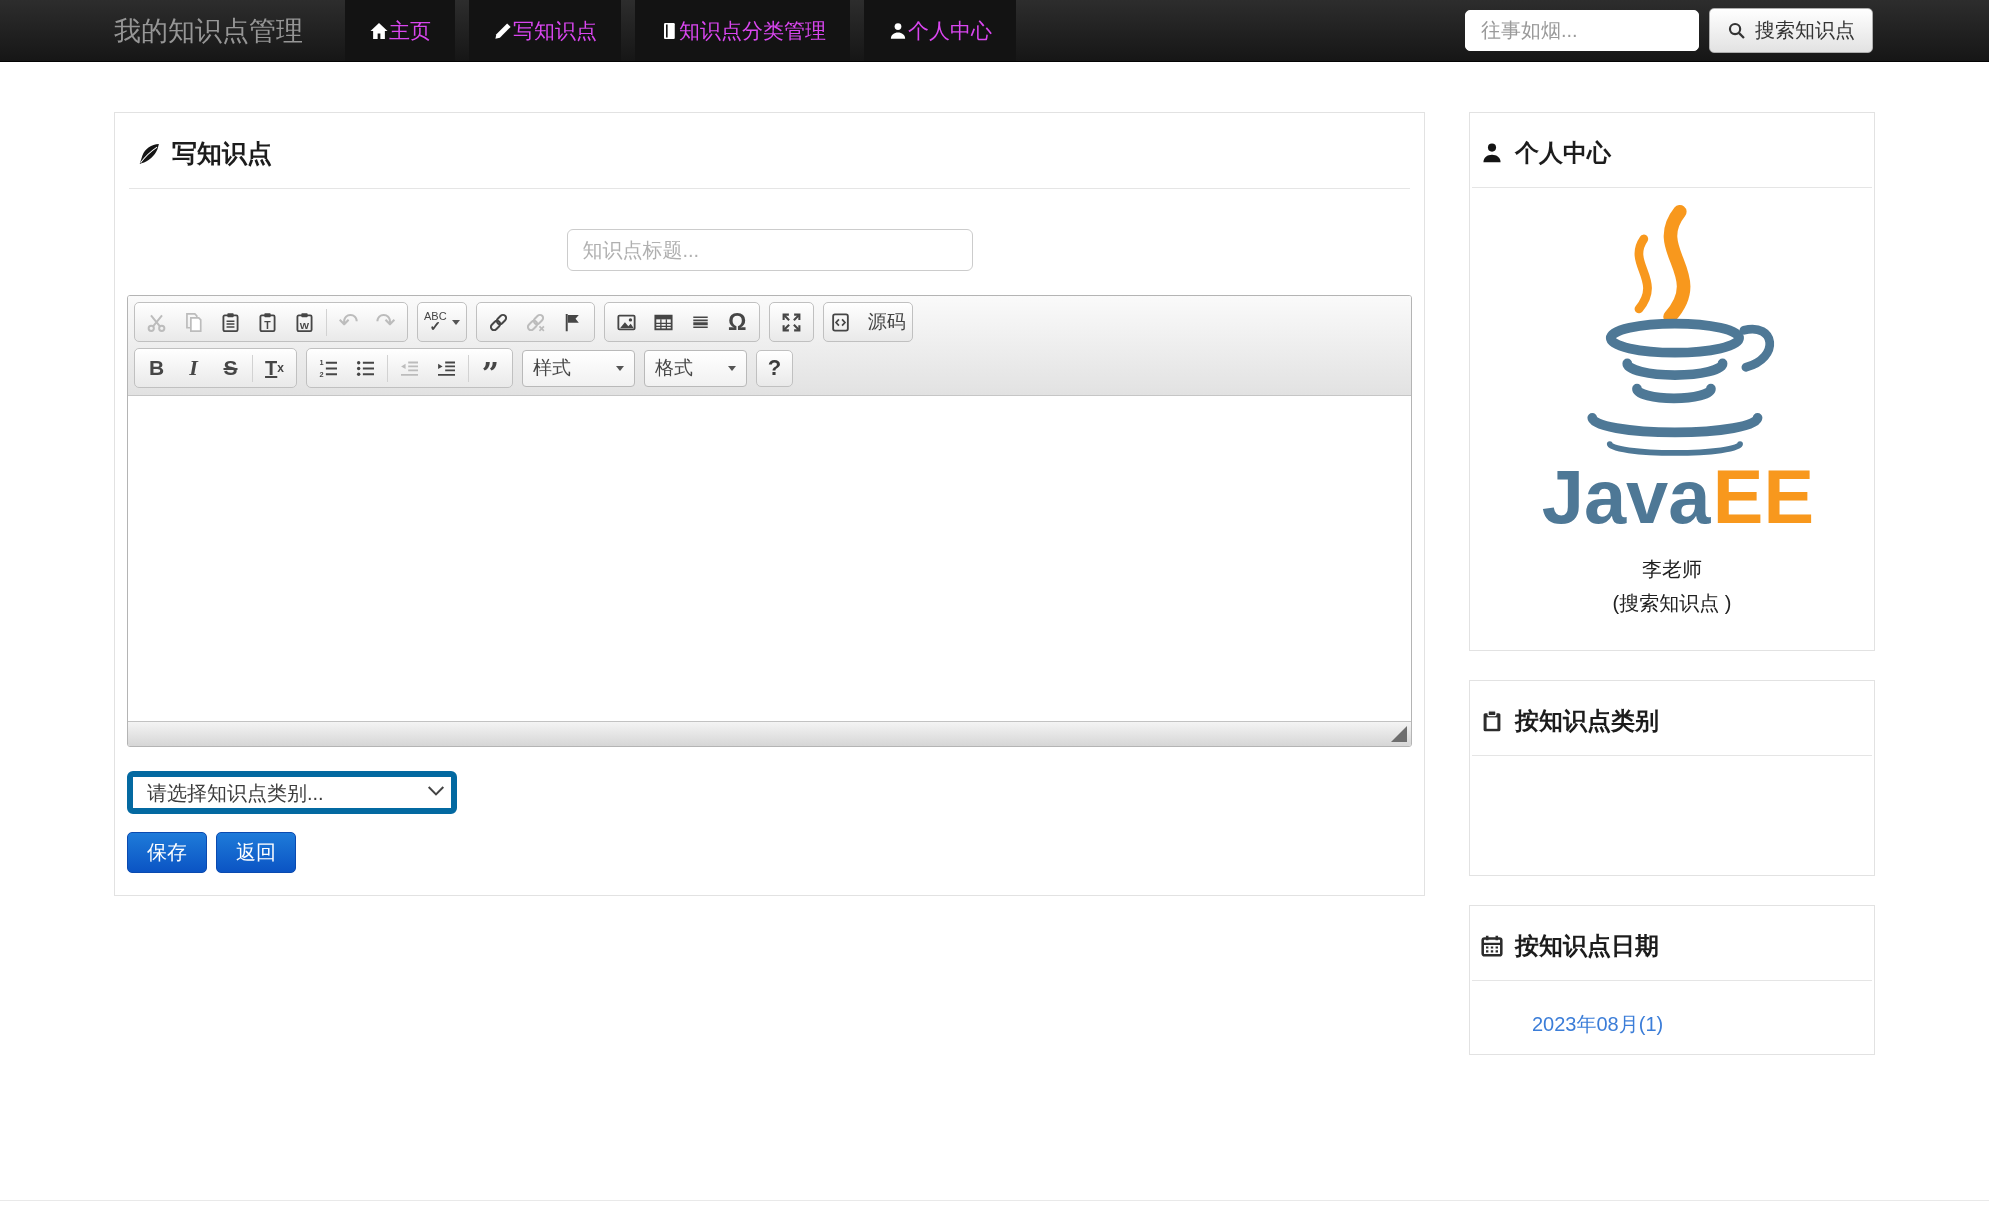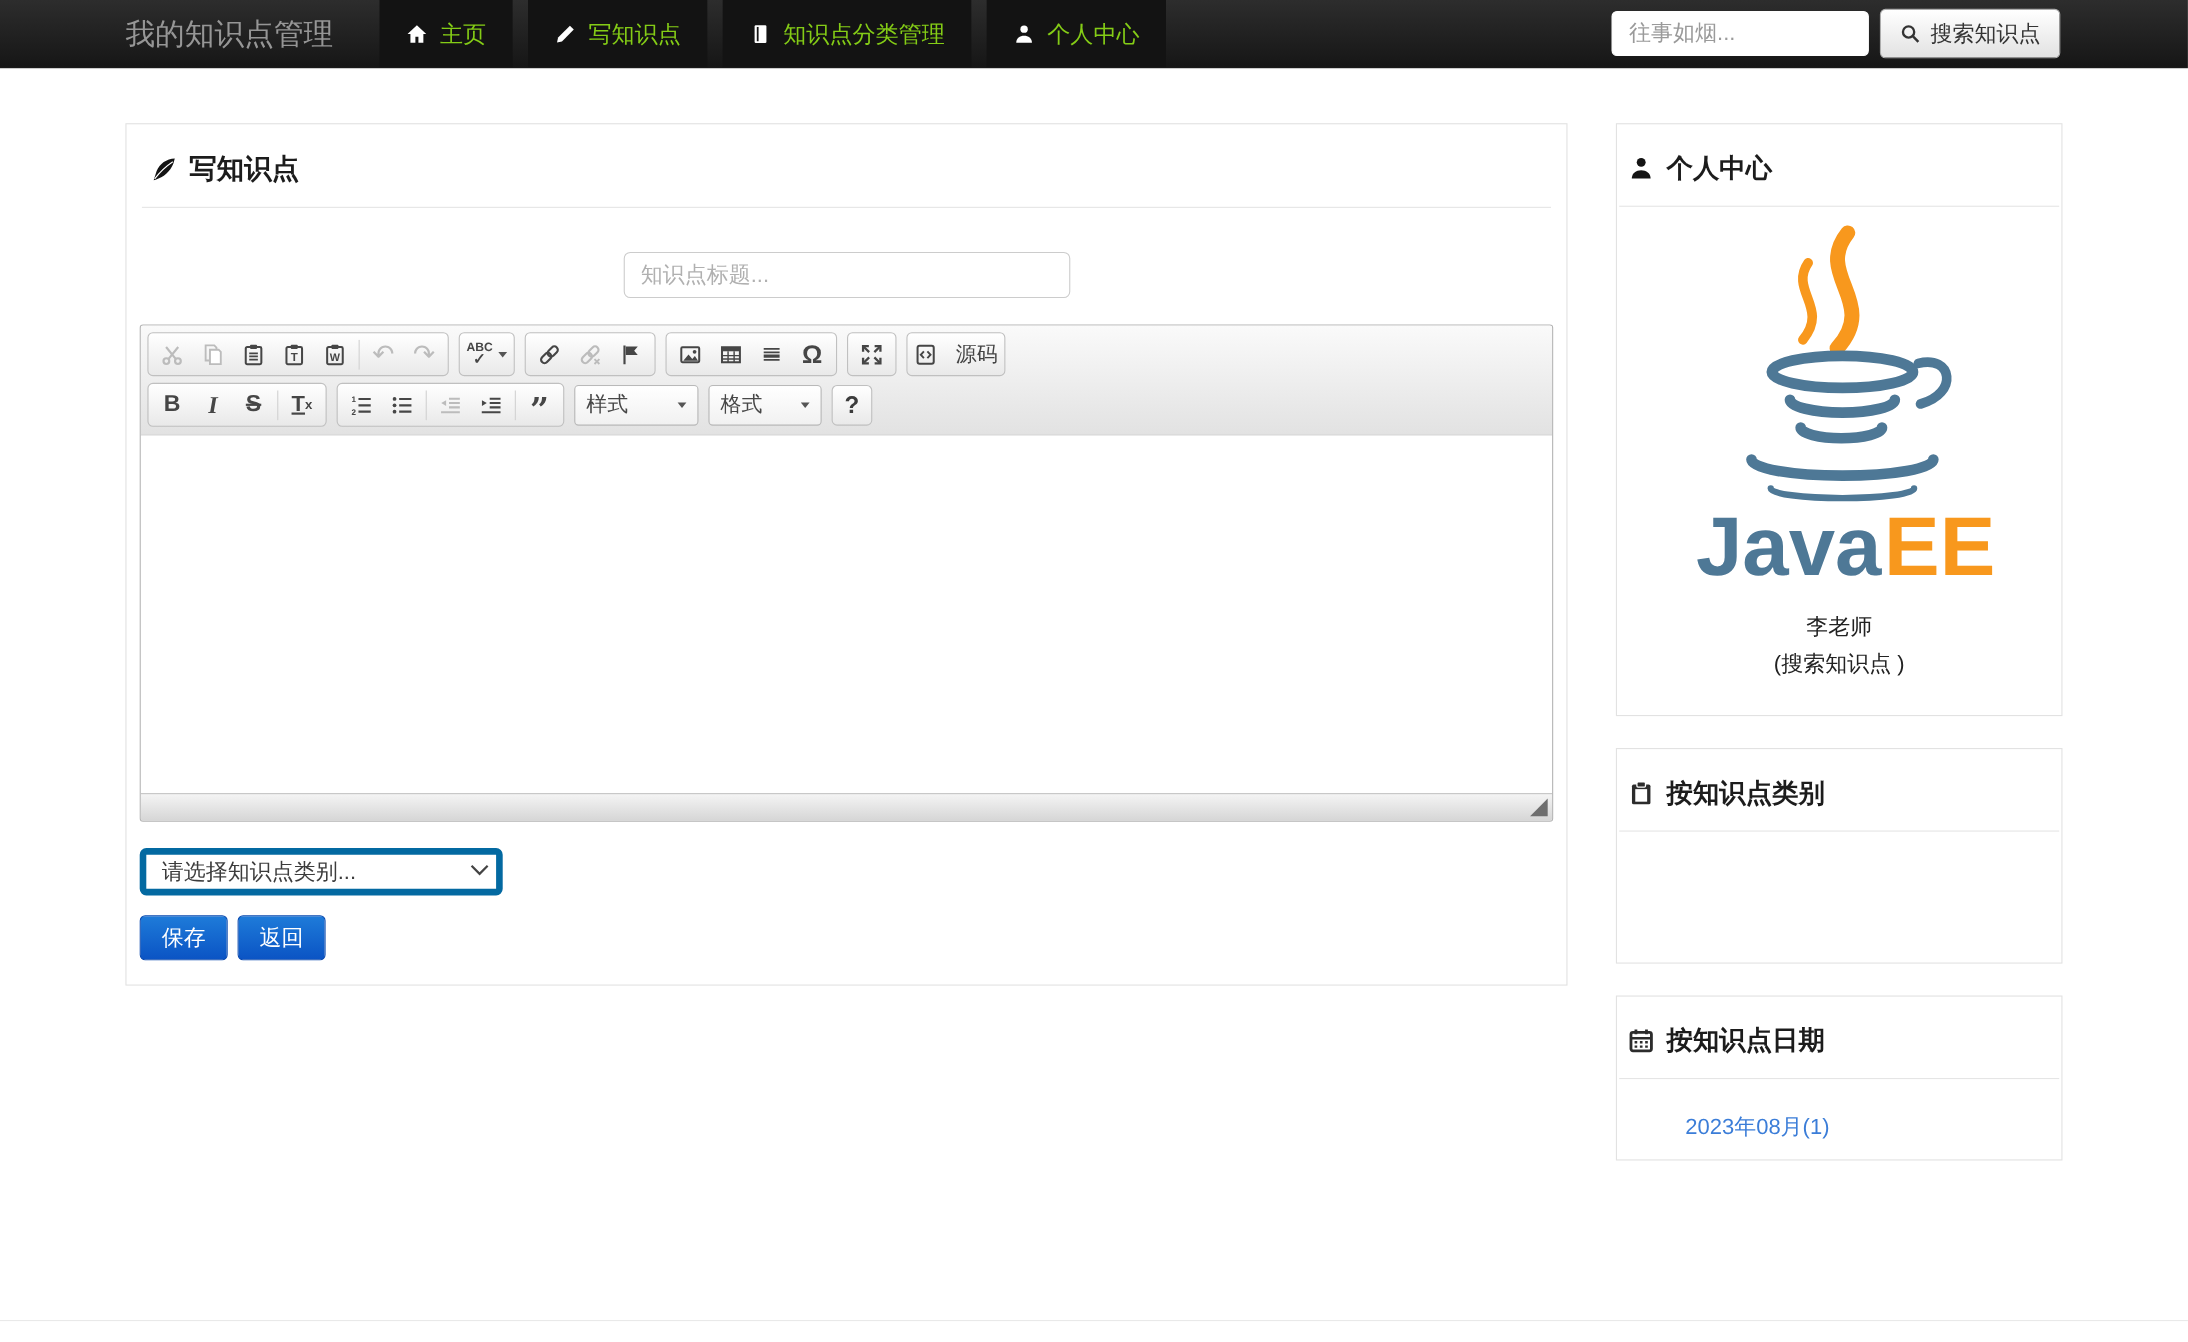--- a/index.html
+++ b/index.html
@@ -22,24 +22,24 @@
   }
   .brand {
     color:#969696;
     font-size:27px;
     line-height:62px;
     padding:0 42px 0 114px;
     white-space:nowrap;
   }
   .nav { display:flex; align-items:stretch; }
   .nav-item {
-    display:flex; align-items:center; gap:11px;
+    display:flex; align-items:center; 
     padding:0 24px; margin-right:14px;
     background:#131313;
-    color:#84cc16; font-size:21px; cursor:pointer; white-space:nowrap;
+    color:#d946ef; font-size:21px; cursor:pointer; white-space:nowrap;
   }
   .nav-item svg { width:20px; height:20px; }
   .nav-right {
     margin-left:auto;
     display:flex; align-items:center; gap:10px;
     padding-right:116px;
   }
   .search-input {
     width:234px; height:41px;
     border:1px solid #fff; border-radius:5px;
@@ -110,21 +110,21 @@
   .tb-btn {
     min-width:37px; height:33px; padding:0 3px;
     display:flex; align-items:center; justify-content:center;
     color:#464646; border-radius:3px; cursor:pointer;
     font-size:20px; font-weight:bold;
   }
   .tb-btn svg { width:21px; height:21px; }
   .tb-btn.dis { color:#bcbcbc; cursor:default; }
   .tb-sep { width:1px; height:27px; background:#d2d2d2; margin:0 3px; }
   .spell { display:flex; flex-direction:column; align-items:center; line-height:1; }
-  .spell .abc { font-size:11px; font-weight:bold; letter-spacing:0; }
+  .spell .abc { font-size:11px; font-weight:normal; letter-spacing:0; }
   .spell .chk { font-size:14px; font-weight:bold; margin-top:-3px; }
   .caret {
     width:0; height:0; margin-left:5px;
     border-left:4px solid transparent; border-right:4px solid transparent;
     border-top:5px solid #555;
   }
   .src-label { font-size:19px; font-weight:normal; color:#444; margin-left:17px; }
   .tb-dd {
     display:flex; align-items:center; justify-content:space-between;
     width:113px; height:37px; padding:0 10px;

